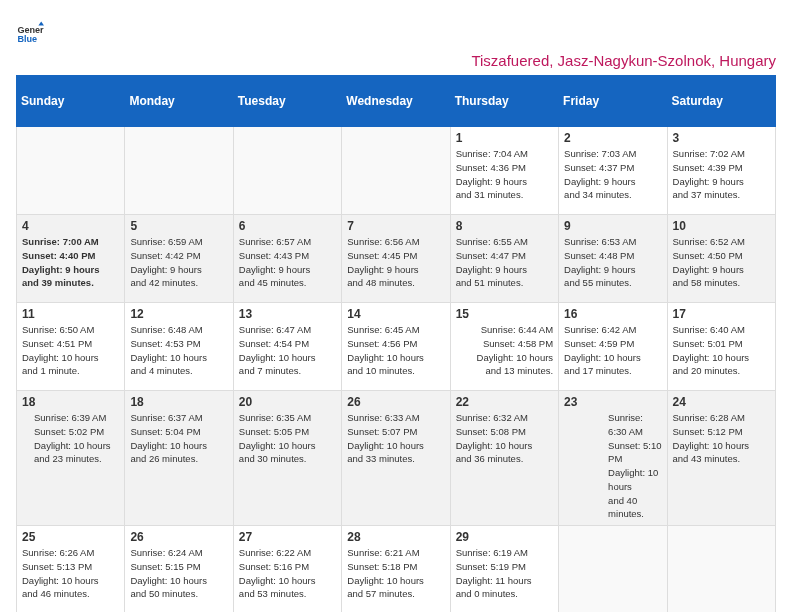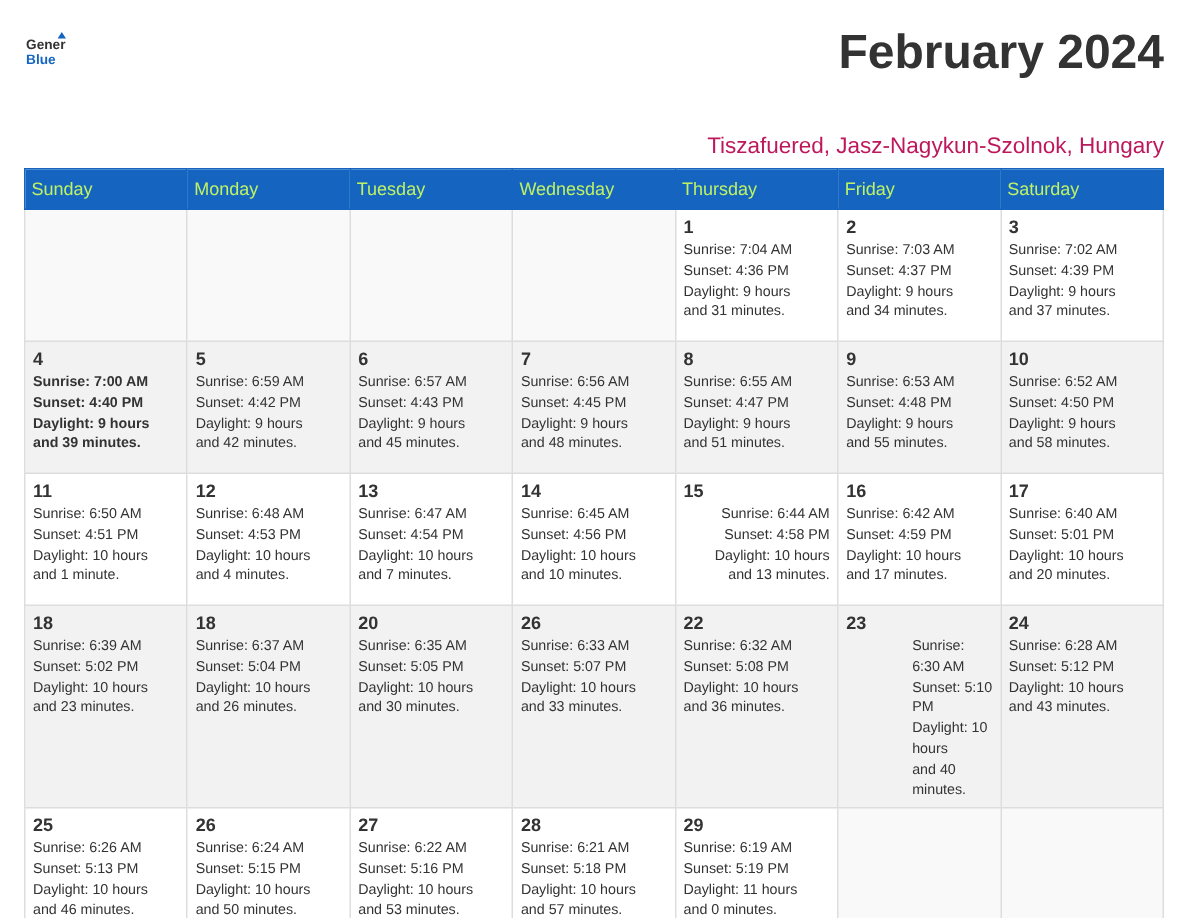--- a/index.html
+++ b/index.html
@@ -39,24 +39,24 @@
       color: #be185d;
       margin-top: 36px;
     }
     .calendar {
       width: 100%;
       border-collapse: collapse;
       border: 1px solid #ccc;
     }
     .calendar th {
       background-color: #1565c0;
-      color: #bef264;
+      color: #ffffff;
       font-size: 12px;
-      font-weight: normal;
-      padding: 6px 4px;
+      font-weight: bold;
+      padding: 18px 4px;
       text-align: left;
       border: 1px solid #1565c0;
     }
     .calendar td {
       vertical-align: top;
       padding: 4px 5px;
       font-size: 10px;
       color: #333;
       border: 1px solid #ddd;
       width: 108px;
@@ -89,21 +89,20 @@
 
 <div class="header-area">
   <div class="logo">
     <svg class="logo-icon" viewBox="0 0 40 40">
       <text x="2" y="18" font-size="13" font-weight="bold" fill="#333">General</text>
       <text x="2" y="32" font-size="13" font-weight="bold" fill="#1565c0">Blue</text>
       <polygon points="32,8 40,8 36,2" fill="#1565c0"></polygon>
     </svg>
   </div>
   <div class="title-area">
-    <div class="month-title">February 2024</div>
     <div class="location-title">Tiszafuered, Jasz-Nagykun-Szolnok, Hungary</div>
   </div>
 </div>
 
 <table class="calendar">
   <thead>
     <tr>
     <th>Sunday</th>
         <th>Monday</th>
         <th>Tuesday</th>
@@ -239,21 +238,21 @@
           <span class="day-number">17</span>
           <div class="day-info" style="white-space: pre-line;">Sunrise: 6:40 AM
 Sunset: 5:01 PM
 Daylight: 10 hours
 and 20 minutes.</div>
         </td>
       </tr>
       <tr class="row-shaded">
         <td>
           <span class="day-number">18</span>
-          <div class="day-info" style="white-space: pre-line;">Sunrise: 6:39 AM
+          <div class="day-info" style="white-space: pre-line; margin-left: 12px;">Sunrise: 6:39 AM
 Sunset: 5:02 PM
 Daylight: 10 hours
 and 23 minutes.</div>
         </td>
         <td>
           <span class="day-number">18</span>
           <div class="day-info" style="white-space: pre-line;">Sunrise: 6:37 AM
 Sunset: 5:04 PM
 Daylight: 10 hours
 and 26 minutes.</div>

